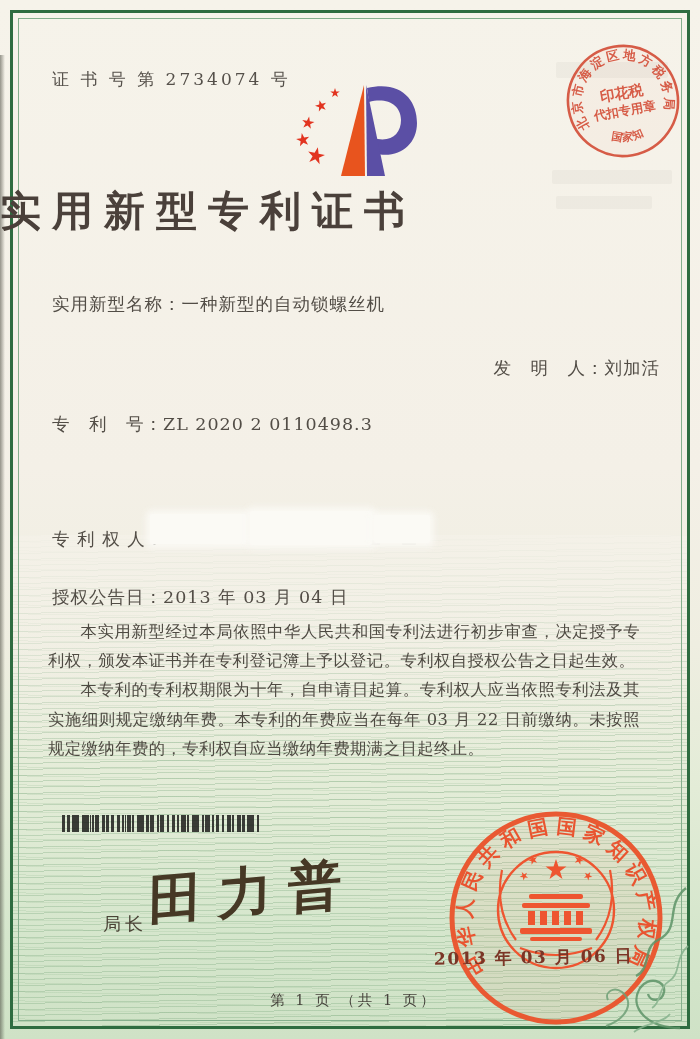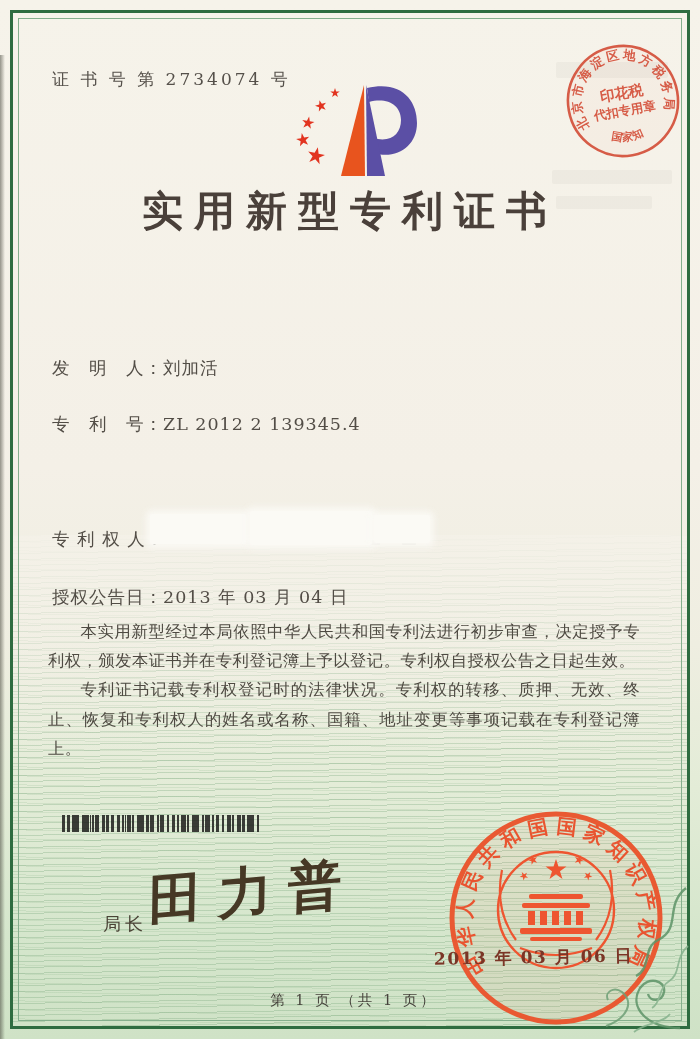--- a/index.html
+++ b/index.html
@@ -14,24 +14,24 @@
     background:
       linear-gradient(180deg,rgba(244,241,232,.95) 0%,rgba(244,241,232,0) 45%),
       repeating-linear-gradient(179deg,rgba(110,160,115,.30) 0 1px,rgba(110,160,115,0) 1px 6px),
       repeating-linear-gradient(181deg,rgba(130,175,130,.18) 0 1px,rgba(130,175,130,0) 1px 9px);}
   .frame-outer{position:absolute;inset:10px;border:3px solid #2e6c40;z-index:2;pointer-events:none;}
   .frame-inner{position:absolute;inset:18px;border:1px solid #85af8d;z-index:2;pointer-events:none;}
   .content{position:absolute;inset:0;z-index:3;}
   .ghost{position:absolute;background:#5a5a52;opacity:.05;border-radius:2px;}
 
   .cert-no{position:absolute;left:52px;top:68px;font-size:17px;letter-spacing:3px;color:#55504a;}
-  .title{position:absolute;left:0;right:0;top:184px;text-align:center;font-size:41px;font-weight:600;
+  .title{position:absolute;left:0;right:0;top:184px;font-size:41px;font-weight:600;
     letter-spacing:11px;color:#4a403a;}
   .field{position:absolute;left:52px;right:40px;font-size:17.5px;color:#524d46;letter-spacing:1px;}
-  .f-name{top:292px;} .f-inventor{top:356px;} .f-patno{top:412px;}
+  .f-name{top:292px;} .f-inventor{top:356px;text-align:right;} .f-patno{top:412px;}
   .f-filing{top:469px;} .f-patentee{top:527px;} .f-grant{top:585px;}
   .redact{position:absolute;background:#fbfaf5;border-radius:2px;box-shadow:0 0 6px 4px rgba(251,250,245,.9);}
   .residue{position:absolute;background:#8d8d85;opacity:.18;border-radius:1px;}
 
   .body-text{position:absolute;left:48px;right:60px;top:617px;font-size:16.3px;line-height:29.2px;
     color:#4e4a42;text-align:justify;letter-spacing:.5px;}
   .body-text p{margin:0;text-indent:2em;}
 
   .barcode{position:absolute;left:62px;top:815px;width:198px;height:17px;opacity:.85;
     background:
@@ -97,34 +97,35 @@
 
       <use href="#star" transform="translate(54,13) scale(5)" fill="#e23420"></use>
       <use href="#star" transform="translate(40,26) scale(6) rotate(-15)" fill="#e23420"></use>
       <use href="#star" transform="translate(27,43) scale(6.5) rotate(10)" fill="#e23420"></use>
       <use href="#star" transform="translate(22,60) scale(7) rotate(-10)" fill="#e23420"></use>
       <use href="#star" transform="translate(35,76) scale(9) rotate(12)" fill="#e23420"></use>
     </svg>
 
     <div class="title">实用新型专利证书</div>
 
+    <div class="field f-name">实用新型名称：一种新型的自动锁螺丝机</div>
     <div class="field f-inventor">发　明　人：刘加活</div>
-    <div class="field f-patno">专　利　号：ZL 2012 2 139345.4</div>
+    <div class="field f-patno">专　利　号：ZL 2020 2 0110498.3</div>
     <div class="field f-patentee">专 利 权 人：</div>
     <div class="field f-grant">授权公告日：2013 年 03 月 04 日</div>
 
     <div class="residue" style="left:292px;top:540px;width:88px;height:5px;"></div>
     <div class="residue" style="left:402px;top:533px;width:14px;height:12px;"></div>
     <div class="redact" style="left:150px;top:514px;width:96px;height:30px;"></div>
     <div class="redact" style="left:250px;top:511px;width:122px;height:34px;"></div>
     <div class="redact" style="left:374px;top:515px;width:56px;height:28px;"></div>
 
     <div class="body-text">
       <p>本实用新型经过本局依照中华人民共和国专利法进行初步审查，决定授予专利权，颁发本证书并在专利登记簿上予以登记。专利权自授权公告之日起生效。</p>
-      <p>专利证书记载专利权登记时的法律状况。专利权的转移、质押、无效、终止、恢复和专利权人的姓名或名称、国籍、地址变更等事项记载在专利登记簿上。</p>
+      <p>本专利的专利权期限为十年，自申请日起算。专利权人应当依照专利法及其实施细则规定缴纳年费。本专利的年费应当在每年 03 月 22 日前缴纳。未按照规定缴纳年费的，专利权自应当缴纳年费期满之日起终止。</p>
     </div>
 
     <div class="barcode"></div>
 
     <div class="sig-label">局长</div>
     <div class="signature">田力普</div>
 
     <svg class="seal-svg" width="240" height="240" viewBox="0 0 240 240">
       <defs>
         <path id="star2" d="M0,-1 L0.225,-0.309 L0.951,-0.309 L0.363,0.118 L0.588,0.809 L0,0.382 L-0.588,0.809 L-0.363,0.118 L-0.951,-0.309 L-0.225,-0.309 Z"></path>

